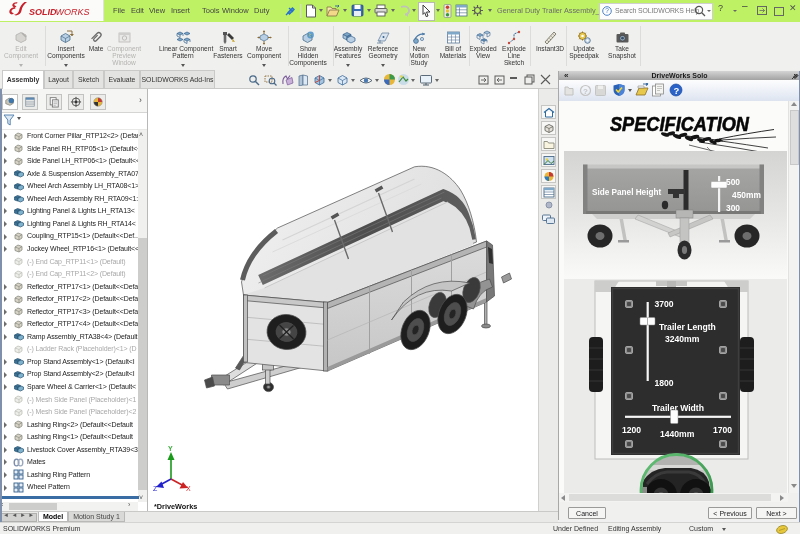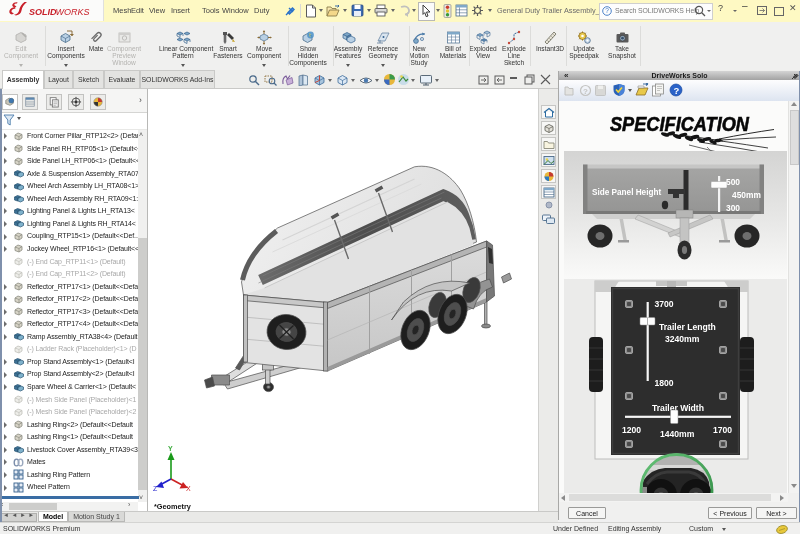--- a/index.html
+++ b/index.html
@@ -1,18 +1,18 @@
 <!DOCTYPE html>
 <html><head><meta charset="utf-8">
 <style>
 html,body{margin:0;padding:0;}
 body{width:800px;height:534px;overflow:hidden;font-family:"Liberation Sans",sans-serif;position:relative;background:#f0f0f0;font-size:7px;}
 .abs{position:absolute;}
 
-#titlebar{left:0;top:0;width:800px;height:22px;background:#fef9c3;border-bottom:1px solid #e4e4e2;}
+#titlebar{left:0;top:0;width:800px;height:22px;background:#bef264;border-bottom:1px solid #e4e4e2;}
 .menu{top:0;height:22px;line-height:22px;font-size:7.5px;color:#444;}
 .huarr{top:9px;width:0;height:0;border-top:3px solid #666;border-left:2.5px solid transparent;border-right:2.5px solid transparent;}
 .qarr{top:9px;width:0;height:0;border-top:3px solid #666;border-left:2.5px solid transparent;border-right:2.5px solid transparent;}
 #doctitle{left:497px;top:0;height:22px;line-height:22px;font-size:7.3px;color:#6b6b6b;}
 #searchbox{left:599px;top:3px;width:112px;height:15px;background:#fdfdfd;border:1px solid #cfcfcf;font-size:7.3px;color:#8a8a8a;line-height:14px;}
 
 #ribbon{left:0;top:22px;width:800px;height:48px;background:#f0f0ef;}
 .rbtn{top:0;height:48px;text-align:center;font-size:6.6px;color:#333;line-height:7.4px;white-space:nowrap;}
 .rbtn svg{display:block;margin:0 auto;}
 .rbtn.dis{color:#b4b3b0;}
@@ -182,21 +182,21 @@
 
 <div class="abs" id="titlebar">
 <div class="abs" style="left:0;top:0;width:103px;height:21px;background:#fbfbfa;border-right:1px solid #e0e0de;"></div>
 <svg class="abs" style="left:6px;top:1px" width="100" height="19" viewBox="0 0 100 19">
 <path d="M6,13.5 Q2.5,12.5 3.5,9.5 Q4.5,6.5 9,6 L9.5,7.5 Q6,8 5.5,9.8 Q5,11.7 8,12.2 Z" fill="#c8202a"></path>
 <path d="M9,6.5 Q5.5,5.8 6.5,3.2 Q7.5,0.8 11.5,1.2 L11,2.6 Q8.5,2.4 8.3,3.6 Q8.1,4.8 10.5,5.2 Z" fill="#c8202a"></path>
 <path d="M8,13.8 Q12.5,13 13.2,9 Q14,4.5 18.5,1 L21,1 Q16,5 15.5,9.5 Q15,13.5 10,14.5 Z" fill="#c8202a"></path>
 <text x="23" y="13.5" font-size="9" font-weight="bold" font-style="italic" fill="#c8202a">SOLID</text>
 <text x="49.5" y="13.5" font-size="9" font-style="italic" fill="#c8202a">WORKS</text>
 </svg>
-<div class="abs menu" style="left:113px;">Mesh</div>
+<div class="abs menu" style="left:113px;">File</div>
 <div class="abs menu" style="left:131px;">Edit</div>
 <div class="abs menu" style="left:149px;">View</div>
 <div class="abs menu" style="left:171px;">Insert</div>
 <div class="abs menu" style="left:202px;">Tools</div>
 <div class="abs menu" style="left:222px;">Window</div>
 <div class="abs menu" style="left:254px;">Duty</div>
 <svg class="abs" style="left:284px;top:4px" width="13" height="13" viewBox="0 0 13 13">
       <path d="M2,11 L5.5,7.5 M5,4 L9,8 M4,8.5 L8.5,4 L10,5.5 L5.5,10 Z" stroke="#2a72c8" stroke-width="1.4" fill="#5a92d8"></path>
     </svg>
 <div class="abs" style="left:300px;top:4px;width:1px;height:14px;background:#d8d8d6;"></div>
@@ -760,21 +760,21 @@
 <path d="M23,363 L19.5,371 L26.5,371 Z" fill="#1a9a1a"></path>
 <text x="20" y="362" font-size="7" fill="#3aaa3a" font-weight="bold">Y</text>
 <line x1="23" y1="390" x2="36" y2="397" stroke="#cc2222" stroke-width="1.6"></line>
 <path d="M40,399 L31.5,399.5 L35,393 Z" fill="#cc2222"></path>
 <text x="38" y="402" font-size="7" fill="#cc2222">X</text>
 <line x1="23" y1="390" x2="12" y2="396" stroke="#2222cc" stroke-width="1.6"></line>
 <path d="M8,398 L16,399 L13.5,392.5 Z" fill="#2222cc"></path>
 <text x="5" y="402" font-size="7" fill="#2222cc">Z</text>
 </g>
 </svg>
-<div class="abs" id="isolabel">*Geometry</div>
+<div class="abs" id="isolabel">*DriveWorks</div>
 </div>
 
 <div class="abs" id="strip">
 <div class="sic" style="top:16px">
       <svg width="12" height="11" viewBox="0 0 12 11">
         <path d="M1,5.5 L6,1.5 L11,5.5" fill="none" stroke="#2a6aa0" stroke-width="1.2"></path>
         <path d="M2.5,5 L2.5,10 L9.5,10 L9.5,5" fill="#fff" stroke="#2a6aa0" stroke-width="1"></path>
       </svg>
     </div>
 <div class="sic" style="top:32px">

